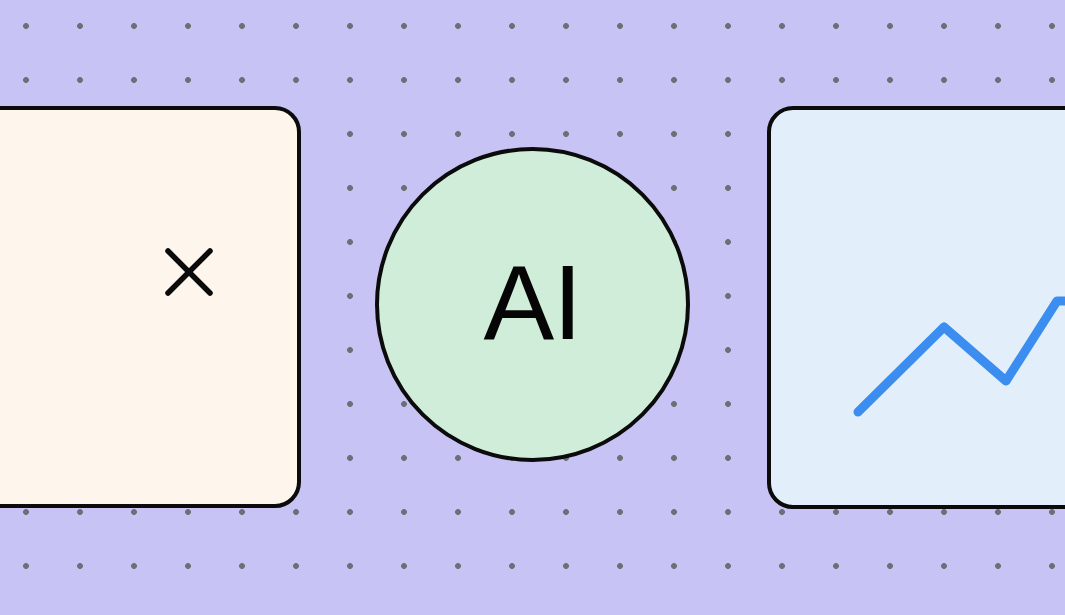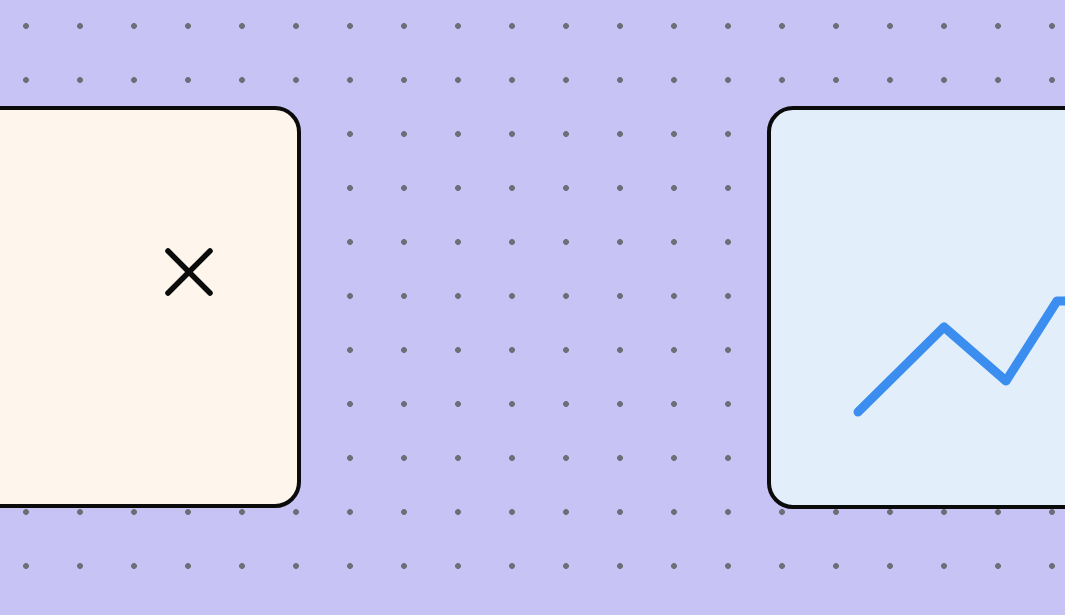--- a/index.html
+++ b/index.html
@@ -127,14 +127,17 @@
       </svg>
     </div>
   </div>
 
   <div class="card" id="card-right" style="background-color: rgb(226, 239, 251); border-color: rgb(11, 11, 11);">
     <svg id="chart-svg" viewBox="0 0 360 403" preserveAspectRatio="none" aria-hidden="true">
       <polyline id="chart-line" fill="none" stroke="#3b8ef0" stroke-width="9" stroke-linecap="round" stroke-linejoin="round" points="87,302 173,217 235,271 286,191 360,191"></polyline>
     </svg>
   </div>
 
+  <div id="ai-badge" style="background-color: rgb(207, 237, 217); border-color: rgb(11, 11, 11);">
+    <span id="ai-badge-label" style="color: rgb(5, 5, 5);">AI</span>
+  </div>
 
 </div>
 
 </body></html>

